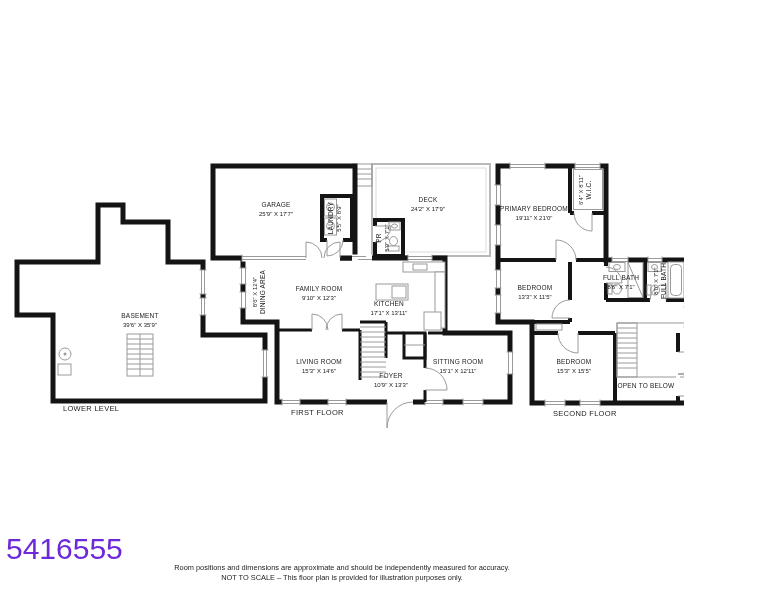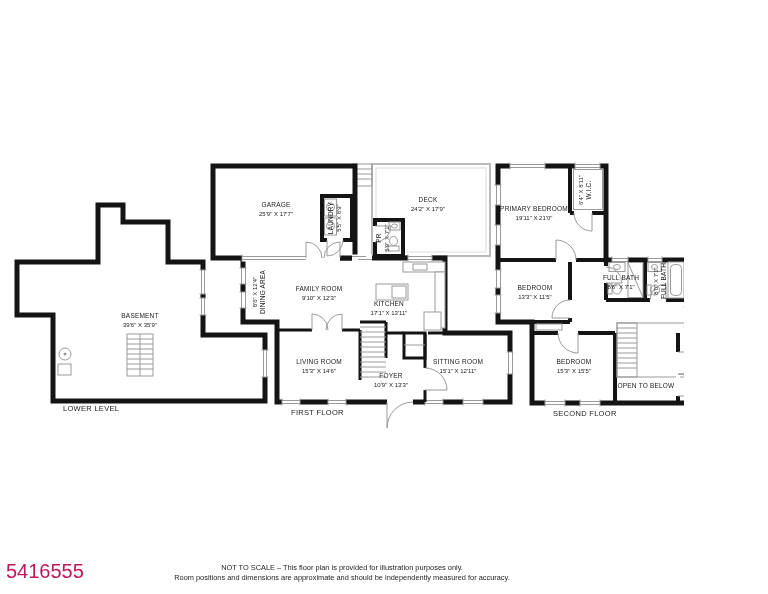--- a/index.html
+++ b/index.html
@@ -13,21 +13,21 @@
   .w3{fill:none;stroke:#141414;stroke-width:3;}
   .thin{fill:none;stroke:#9a9a9a;stroke-width:1;}
   .fix{fill:#fff;stroke:#9a9a9a;stroke-width:1;}
   .winf{fill:#fff;stroke:none;}
   .deck1{fill:none;stroke:#b9b9b9;stroke-width:2;}
   .deck2{fill:none;stroke:#dcdcdc;stroke-width:1;}
   text{font-family:"Liberation Sans",sans-serif;fill:#1a1a1a;}
   .lbl{font-size:6.5px;text-anchor:middle;letter-spacing:.2px;}
   .dim{font-size:6px;text-anchor:middle;}
   .flr{font-size:7.5px;letter-spacing:.3px;}
-  #listing-id{position:absolute;left:6px;top:560px;font-size:20px;color:#be185d;}
+  #listing-id{position:absolute;left:6px;top:532px;font-size:30px;color:#6d28d9;}
   #disclaimer{position:absolute;left:0;top:563px;width:100%;text-align:center;
               font-size:7.4px;line-height:10px;color:#222;}
 </style>
 </head>
 <body>
 
 <div id="page">
 
 <svg width="768" height="594" viewBox="0 0 768 594">
 
@@ -224,17 +224,17 @@
     <text class="dim" x="574" y="373">15'3" X 15'5"</text>
     <text class="lbl" x="646" y="388">OPEN TO BELOW</text>
     <text class="lbl" x="715" y="364">BEDROOM</text>
     <text class="dim" x="715" y="373">15'1" X 16'0"</text>
     <text class="flr" x="553" y="416">SECOND FLOOR</text>
   </g>
 </svg>
 
 <div id="listing-id">5416555</div>
 <div id="disclaimer">
+  <div>Room positions and dimensions are approximate and should be independently measured for accuracy.</div>
   <div>NOT TO SCALE – This floor plan is provided for illustration purposes only.</div>
-  <div>Room positions and dimensions are approximate and should be independently measured for accuracy.</div>
 </div>
 
 </div>
 
 </body></html>

